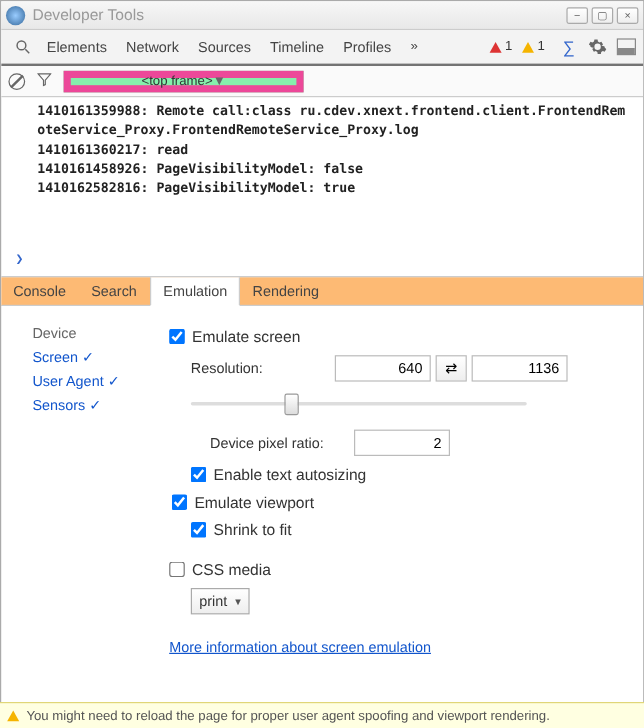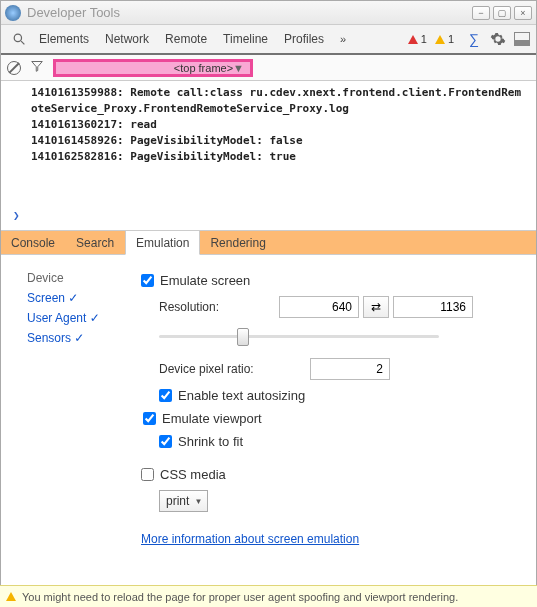--- a/index.html
+++ b/index.html
@@ -14,21 +14,21 @@
 .toolbar .right { margin-left: auto; display:flex; align-items:center; }
 .badge { display:flex; align-items:center; font-size:11px; margin-right:8px; }
 .badge .ico { width:0; height:0; border-left:5px solid transparent; border-right:5px solid transparent; margin-right:3px; }
 .badge.err .ico { border-bottom:9px solid #d33; }
 .badge.warn .ico { border-bottom:9px solid #f5b400; }
 .gear svg { width:16px; height:16px; }
 .dockbtn { width:16px; height:14px; border:1px solid #888; margin-left:4px; position:relative;}
 .dockbtn:after{content:"";position:absolute;bottom:0;left:0;right:0;height:5px;background:#888;}
 .filterbar { height: 26px; border-bottom: 1px solid #ccc; display: flex; align-items: center; padding: 0 6px; background:#fafafa;}
 .filterbar .iconbtn { margin-right:10px; color:#555;}
-.frame-select { flex:0 0 200px; height:18px; border:3px solid #ec4899; display:flex; align-items:center; padding:0 6px; font-size:11px; justify-content:flex-end; background:#f9a8d4;}
+.frame-select { flex:0 0 200px; height:18px; border:6px solid #ec4899; display:flex; align-items:center; padding:0 6px; font-size:11px; justify-content:center; background:#86efac;}
 .console-body { height: 150px; overflow:auto; padding:4px 10px 4px 30px; font-family: Menlo, Consolas, monospace; font-size:11px; line-height:16px; color:#222; border-bottom:1px solid #ccc; position:relative;}
 .console-body .line { white-space: pre-wrap; word-break: break-all; font-weight: bold; }
 .prompt { color:#36c; position:absolute; left:12px; bottom:6px;}
 .prompt-input { position:absolute; left:26px; bottom:4px; border:none; outline:none; font:inherit; width:480px; }
 .drawer-tabs { height:24px; border-bottom:1px solid #ccc; display:flex; background:#fdba74; }
 .drawer-tabs .dtab { padding:0 10px; display:flex; align-items:center; border-right:1px solid transparent; cursor:pointer; color:#444;}
 .drawer-tabs .dtab.active { background:#fff; border:1px solid #ccc; border-bottom:1px solid #fff; margin-bottom:-1px; border-top:none;}
 .emulation { display:flex; height: calc(607px - 24px - 30px - 26px - 150px - 24px - 22px); overflow:auto; }
 .emu-side { width:110px; padding:10px 8px;margin-left:18px; }
 .emu-side a { display:block; color:#15c; text-decoration:none; margin:6px 0; font-size:12px; cursor:pointer;}
@@ -70,21 +70,21 @@
 
 <div class="toolbar">
   <div class="iconbtn">
     <svg class="search-icon" viewBox="0 0 16 16">
         <circle cx="6" cy="6" r="4.5" fill="none" stroke="#666" stroke-width="1.5"></circle>
         <line x1="10" y1="10" x2="14" y2="14" stroke="#666" stroke-width="1.5"></line>
       </svg>
   </div>
   <div class="tab">Elements</div>
   <div class="tab">Network</div>
-  <div class="tab">Remote</div>
+  <div class="tab">Sources</div>
   <div class="tab">Timeline</div>
   <div class="tab">Profiles</div>
   <div class="tab chevron">»</div>
   <div class="right">
     <div class="badge err">
         <div class="ico"></div>
         <span>1</span>
       </div>
     <div class="badge warn">
         <div class="ico"></div>
@@ -150,21 +150,21 @@
       <div class="res-box">
         <input class="numin" value="640" style="">
         <button class="swap">⇄</button>
         <input class="numin" value="1136" style="">
       </div>
     </div>
     <div class="slider-wrap" style="margin-left:18px;">
       <div class="slider-track"></div>
       <div class="slider-thumb"></div>
     </div>
-    <div class="row ratio-wrap" style="margin-left:18px;gap:31px;">
+    <div class="row ratio-wrap" style="margin-left:34px;">
       <span class="res-label">Device pixel ratio:</span>
       <input class="numin" value="2" style="">
     </div>
     <div class="row" style="margin-left:18px;">
       <input type="checkbox" checked="" style="">
       <label>Enable text autosizing</label>
     </div>
     <div class="row" style="margin-left:2px;">
       <input type="checkbox" checked="" style="">
       <label>Emulate viewport</label>

